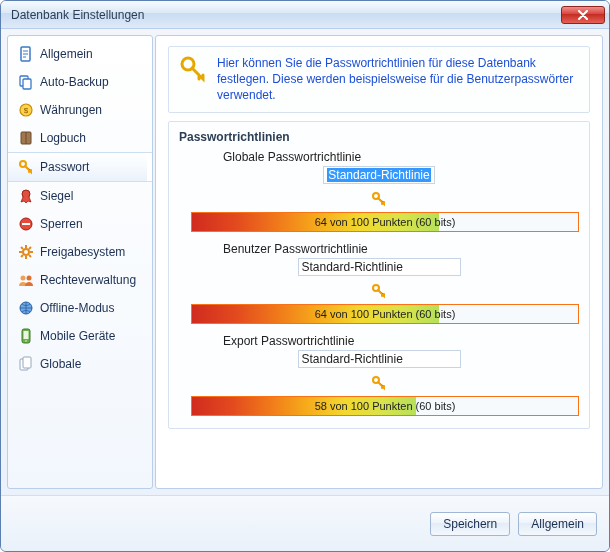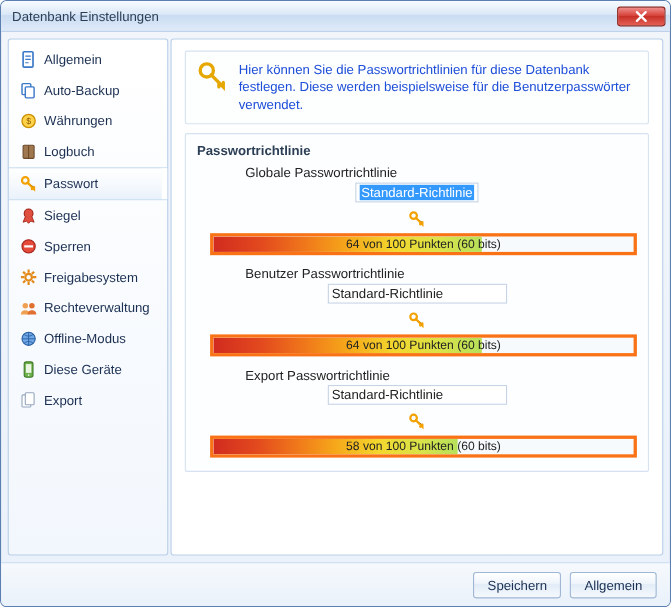--- a/index.html
+++ b/index.html
@@ -155,21 +155,21 @@
     padding: 0 1px;
   }
   .key-btn {
     width: 18px; height: 18px;
     display:flex; align-items:center; justify-content:center;
     cursor:pointer;
   }
   .strength-bar {
     margin-top: 4px;
     height: 20px;
-    border: 3px solid #f97316;
+    border: 1px solid #f97316;
     position: relative;
     display: flex;
     align-items: center;
     justify-content: center;
     font-size: 11px;
     color: #222;
     overflow: hidden;
     background: #f7fafd;
     margin-left: 12px;
   }
@@ -179,21 +179,21 @@
     width: 64%;
     background: linear-gradient(to right,
       #d12b1f 0%, #e34a1e 18%, #f07a1a 35%, #f6a81a 50%,
       #f3d82e 68%, #d9e34a 85%, #b6e05a 100%);
   }
   .strength-fill.w58 { width: 58%; }
   .strength-label { position: relative; z-index: 1; }
   .strength-label .bits { background: rgba(255,255,150,0.0); }
 
   .footer {
-    height: 40px;
+    height: 56px;
     border-top: 1px solid #cddff2;
     display: flex;
     align-items: center;
     justify-content: flex-end;
     gap: 8px;
     padding: 0 12px;
     background: linear-gradient(to bottom, #f6f9fd 0%, #e9f1fa 100%);
   }
   .btn {
     min-width: 78px;
@@ -322,46 +322,46 @@
           <span class="side-label">Offline-Modus</span>
         </div>
         <div class="side-item">
           <span class="side-icon">
             <svg width="16" height="16" viewBox="0 0 16 16">
               <rect x="4" y="1" width="8" height="14" rx="2" fill="#6cb04a" stroke="#3f7a28"></rect>
               <rect x="5.5" y="3" width="5" height="8" fill="#eaf6e2"></rect>
               <circle cx="8" cy="13" r="0.8" fill="#eaf6e2"></circle>
             </svg>
           </span>
-          <span class="side-label">Diese Geräte</span>
+          <span class="side-label">Mobile Geräte</span>
         </div>
         <div class="side-item">
           <span class="side-icon">
             <svg width="16" height="16" viewBox="0 0 16 16">
               <rect x="2" y="3" width="8" height="11" rx="1" fill="#fff" stroke="#94a6bd"></rect>
               <rect x="5" y="1" width="8" height="11" rx="1" fill="#fff" stroke="#94a6bd"></rect>
             </svg>
           </span>
-          <span class="side-label">Export</span>
+          <span class="side-label">Globale</span>
         </div>
       </div>
 
     <div class="main">
       <div class="infobox">
         <div class="key-icon-large">
           <svg width="28" height="28" viewBox="0 0 28 28">
             <circle cx="9" cy="9" r="6" fill="none" stroke="#e6a800" stroke-width="3"></circle>
             <path d="M13 13 L24 24 L24 20 M20 20 L20 24" stroke="#e6a800" stroke-width="3" fill="none" stroke-linecap="round"></path>
           </svg>
         </div>
         <div class="info-text">Hier können Sie die Passwortrichtlinien für diese Datenbank festlegen. Diese werden beispielsweise für die Benutzerpasswörter verwendet.</div>
       </div>
 
       <div class="section">
-        <div class="section-title">Passwortrichtlinie</div>
+        <div class="section-title">Passwortrichtlinien</div>
         <div id="policies">
             <div class="policy-block">
               <div class="policy-label">Globale Passwortrichtlinie</div>
               <div class="policy-row">
                 <div class="policy-input-selected">
                   <span class="sel">Standard-Richtlinie</span>
                 </div>
                 <div class="key-btn">
                   <svg width="16" height="16" viewBox="0 0 16 16">
                     <circle cx="5" cy="5" r="3" fill="none" stroke="#f2a100" stroke-width="2"></circle>

